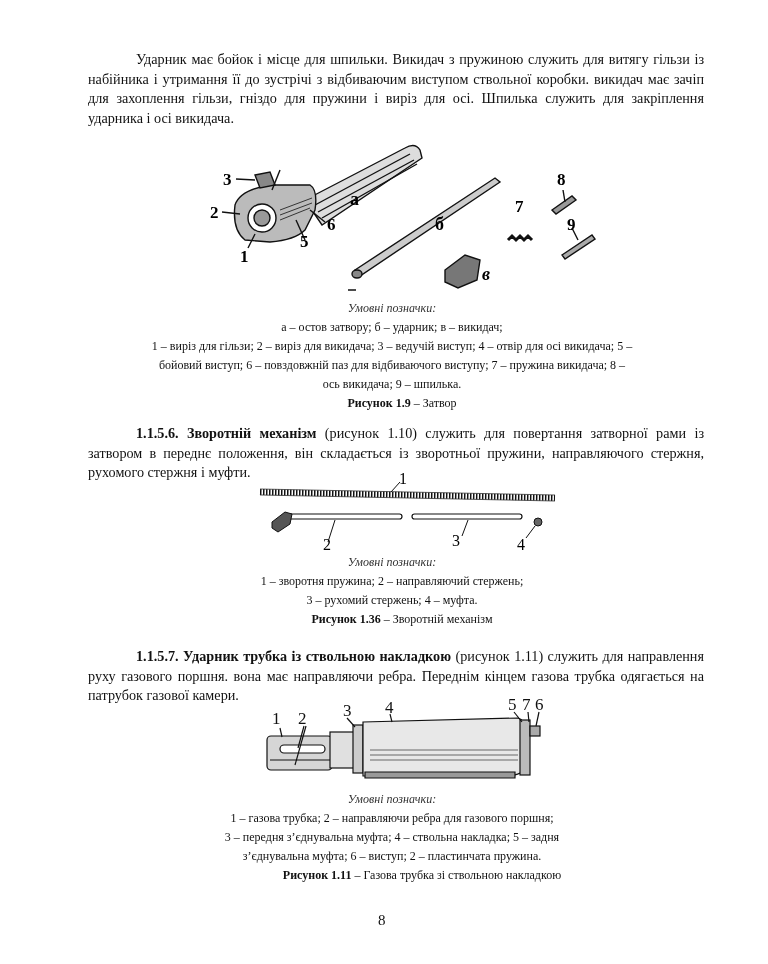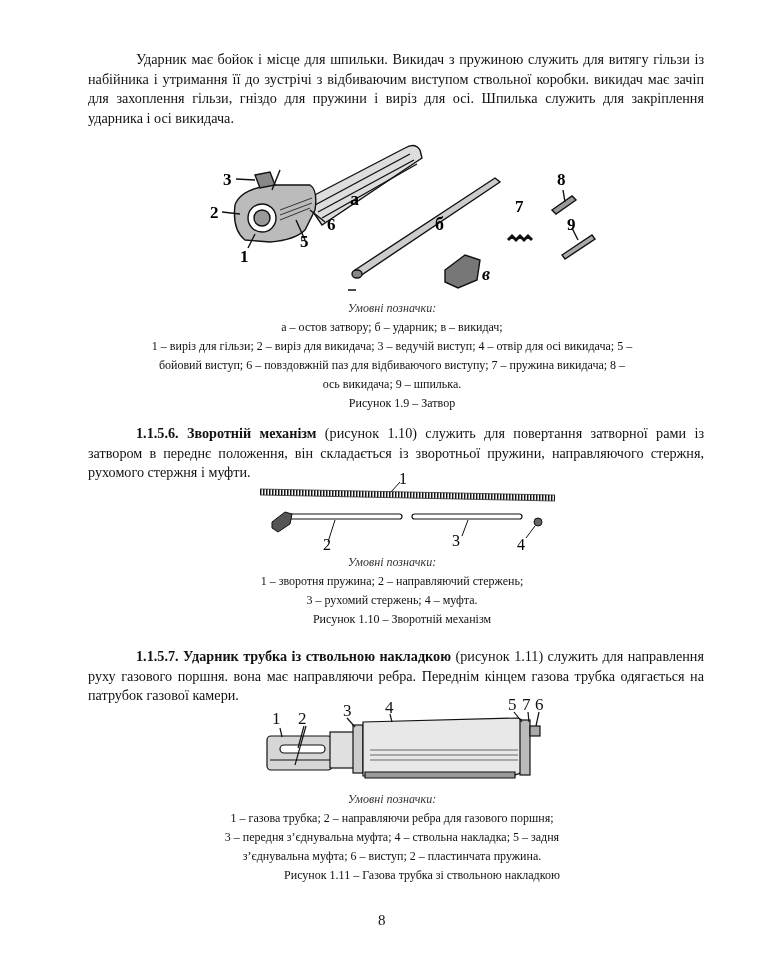--- a/index.html
+++ b/index.html
@@ -5,21 +5,21 @@
   html, body { margin: 0; padding: 0; background: #ffffff; }
   body { width: 768px; height: 964px; position: relative; overflow: hidden;
          font-family: "Liberation Serif", "DejaVu Serif", serif; color: #111; }
   .page { position: absolute; left: 0; top: 0; width: 768px; height: 964px; }
   .para { position: absolute; left: 76px; width: 616px; font-size: 14.2px; line-height: 19.5px;
           text-align: justify; text-indent: 48px; margin: 12px; }
   .para b { font-weight: bold; }
   .caption { position: absolute; left: 68px; width: 648px; text-align: center; font-size: 12px; line-height: 19px; }
   .caption .legend-title { font-style: italic; color: #333; display: block; }
   .caption .line { display: block; }
-  .caption .fig-title b { font-weight: normal; padding-left: 20px; }
+  .caption .fig-title b { font-weight: bold; padding-left: 20px; }
   .figure { position: absolute; }
   .page-number { position: absolute; left: 378px; top: 912px; font-size: 15px; }
 </style>
 </head>
 <body>
 
 <div class="page">
 
   <p class="para" style="top:38px;">
     <span>Ударник має бойок і місце для шпильки. Викидач з пружиною служить для витягу гільзи із набійника і утримання її до зустрічі з відбиваючим виступом ствольної коробки. викидач має зачіп для захоплення гільзи, гніздо для пружини і виріз для осі. Шпилька служить для закріплення ударника і осі викидача.</span>
@@ -111,21 +111,21 @@
       <circle cx="308" cy="52" r="4" fill="#666" stroke="#111"></circle>
       <line x1="296" y1="68" x2="305" y2="56" stroke="#111"></line>
       <text x="287" y="80" font-family="Liberation Serif, serif" font-size="16">4</text>
     </svg>
   </div>
 
   <div class="caption" style="top:553px;">
     <span class="legend-title">Умовні позначки:</span>
     <span class="line">1 – зворотня пружина; 2 – направляючий стержень;</span>
     <span class="line">3 – рухомий стержень; 4 – муфта.</span>
-    <span class="line fig-title"><b>Рисунок 1.10</b><span> – Зворотній механізм</span></span>
+    <span class="line fig-title"><b>Рисунок 1.36</b><span> – Зворотній механізм</span></span>
   </div>
 
   <p class="para" style="top:635px;">
     <b>1.1.5.7. Ударник трубка із ствольною накладкою</b><span> (рисунок 1.11) служить для направлення руху газового поршня. вона має направляючи ребра. Переднім кінцем газова трубка одягається на патрубок газової камери.</span>
   </p>
 
   <div class="figure" style="left:250px; top:690px; width:310px; height:100px;">
     <svg width="310" height="100" viewBox="0 0 310 100">
       <g stroke="#111" stroke-width="1.2">
 

